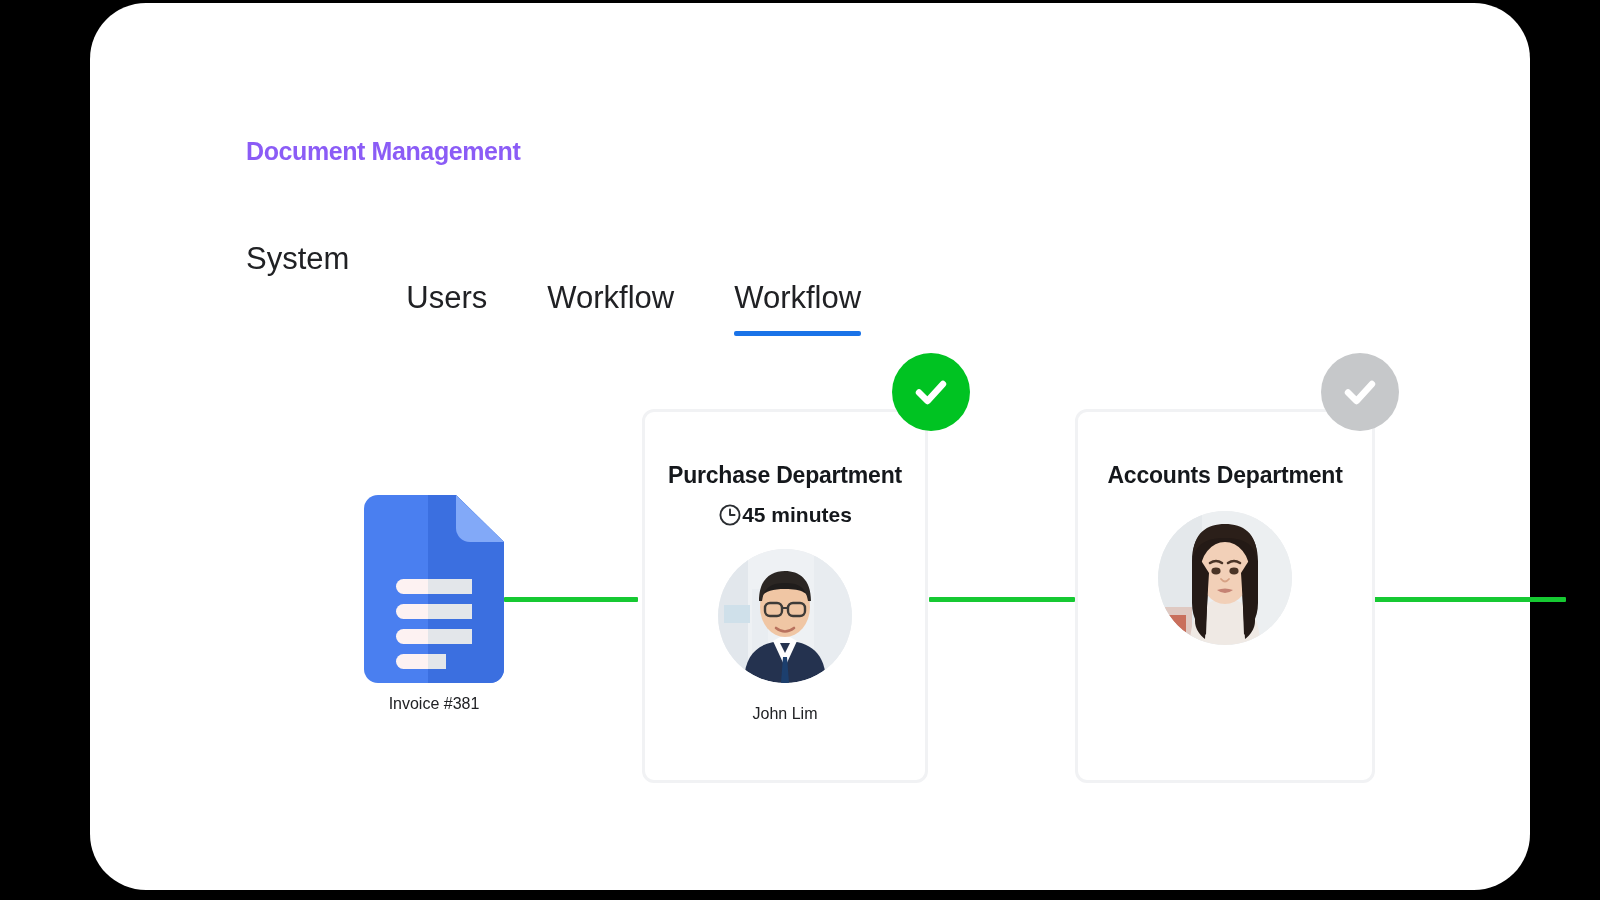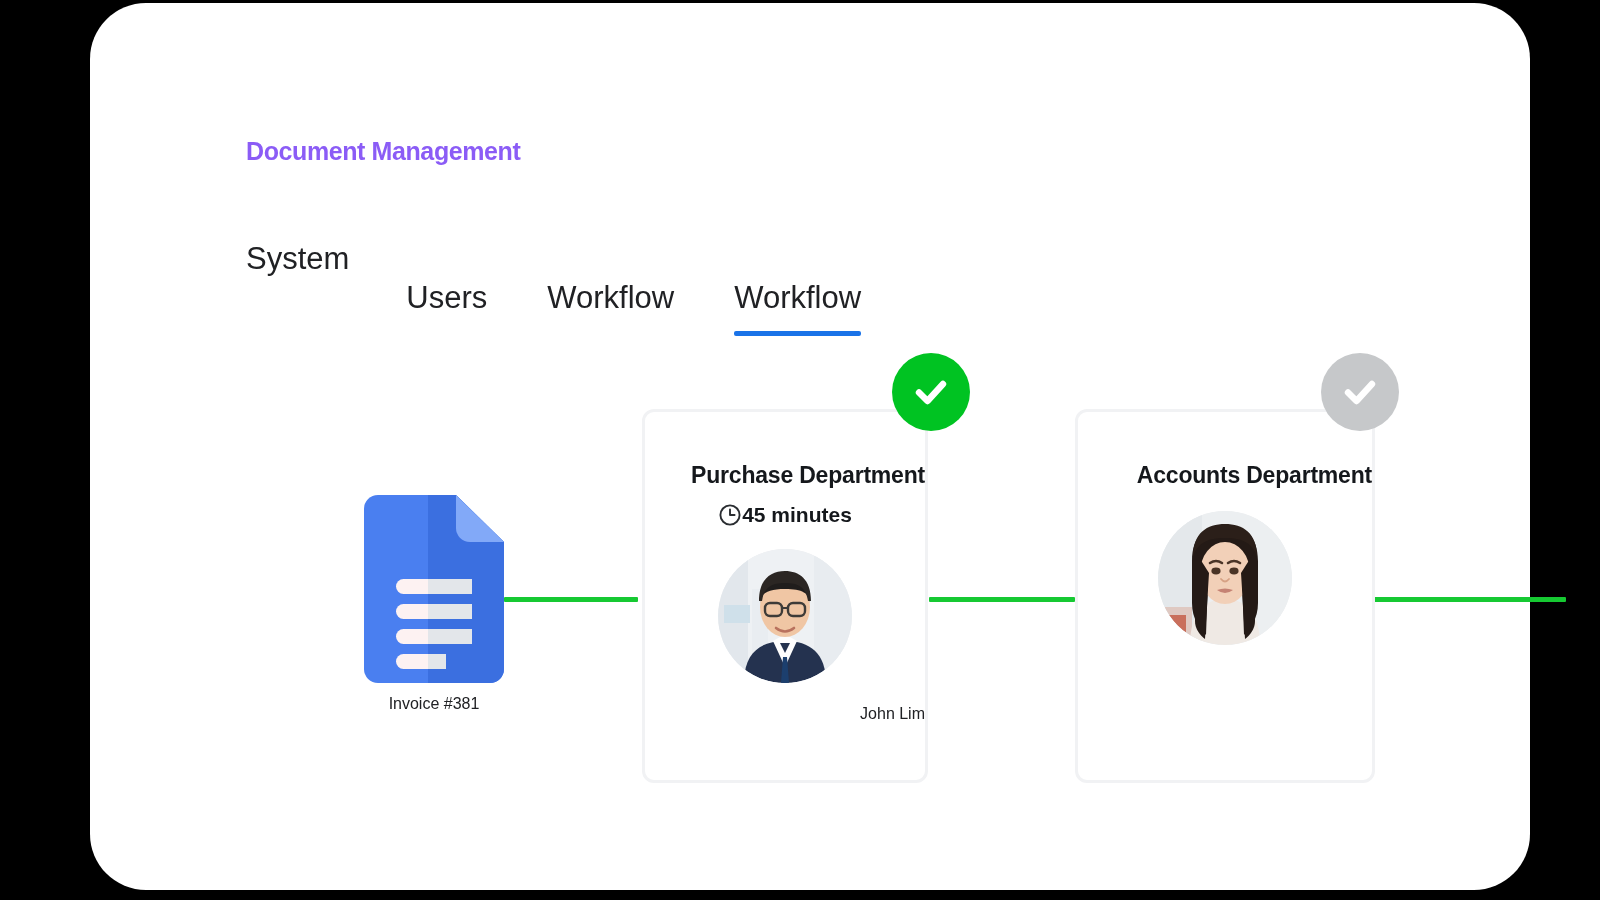--- a/index.html
+++ b/index.html
@@ -115,21 +115,21 @@
   
   .step-card {
     position: absolute;
     top: 409px;
     width: 286px;
     height: 374px;
     background: #ffffff;
     border: 3px solid #f1f2f4;
     border-radius: 12px;
     box-sizing: border-box;
-    text-align: right;
+    text-align: center;
   }
   #step-card-0 { left: 642px; }
   #step-card-1 { left: 1075px; width: 300px; }
 
   .step-title {
     margin-top: 50px;
     font-size: 23px;
     font-weight: bold;
     color: #15181c;
     letter-spacing: -0.2px;

